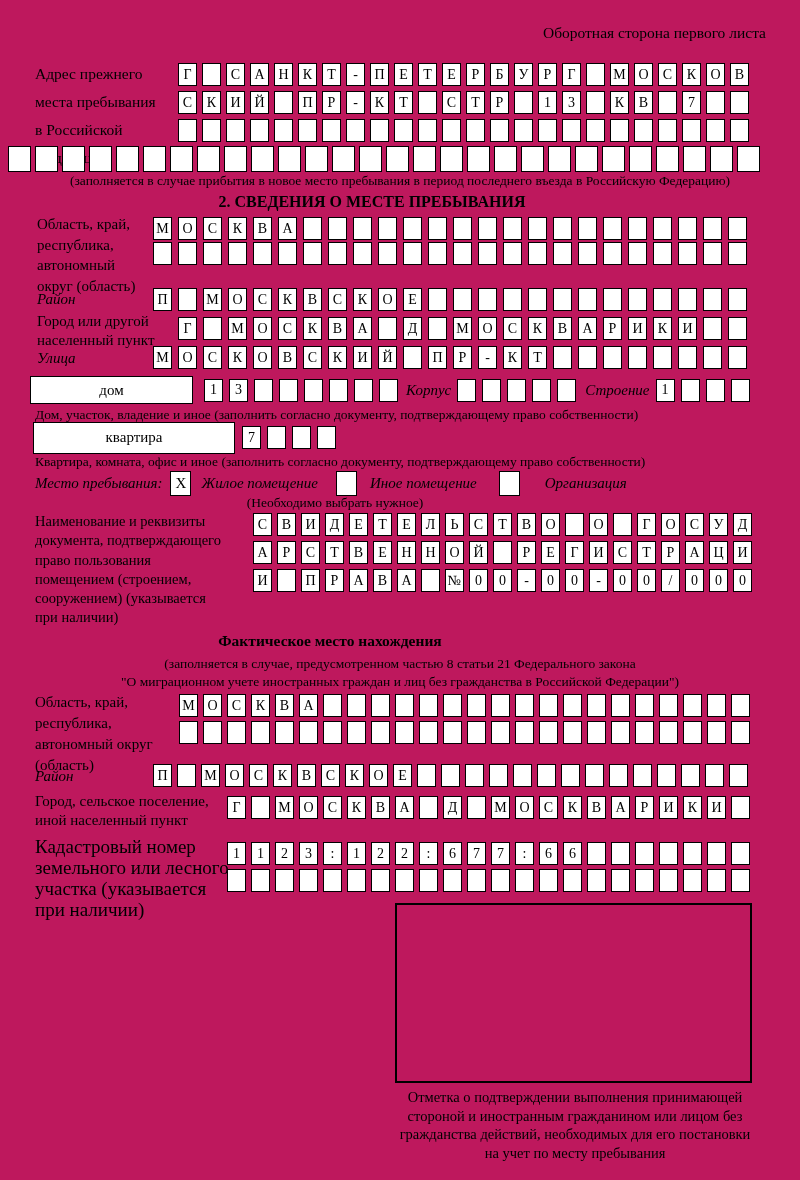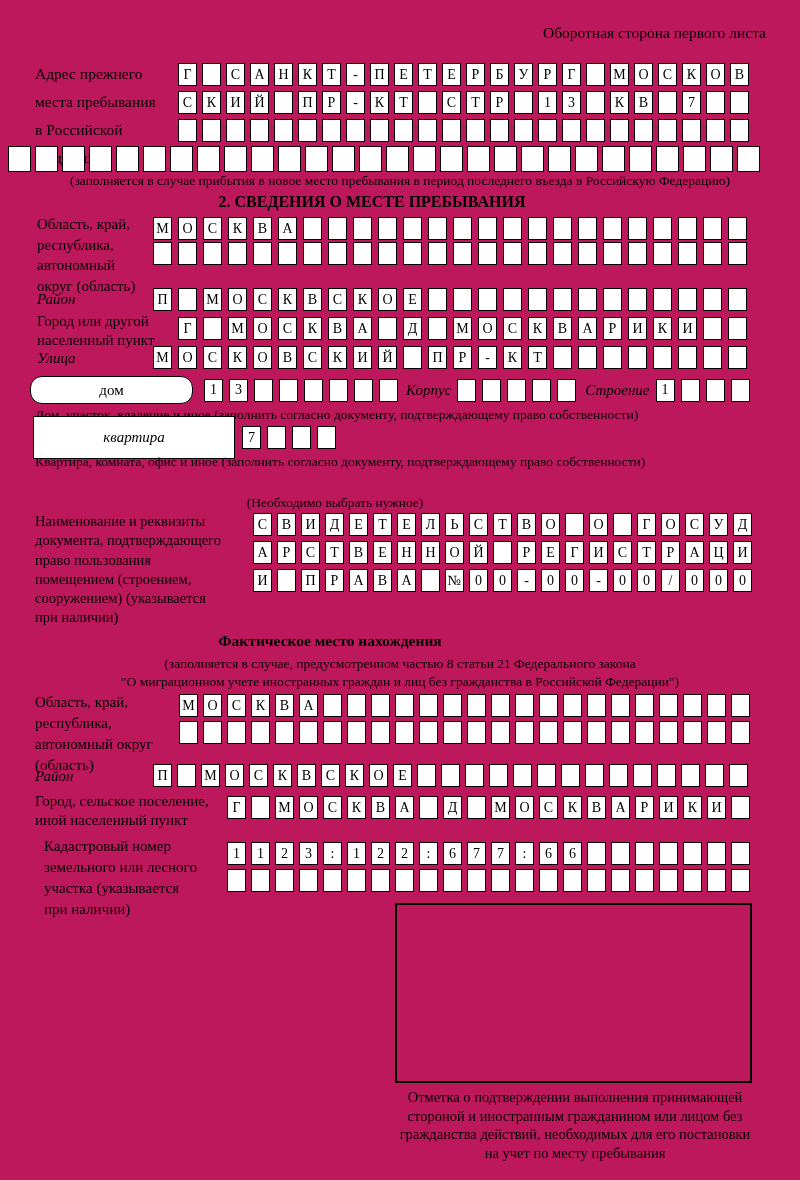--- a/index.html
+++ b/index.html
@@ -288,21 +288,21 @@
       <div class="c"></div>
       <div class="c"></div>
       <div class="c"></div>
       <div class="c"></div>
       <div class="c"></div>
       <div class="c"></div>
       <div class="c"></div>
     </div>
 
   <div class="abs inlrow" style="left:30px;top:376px;height:28px;">
-    <div class="labelbox" style="width:163px;height:28px;border-radius:12px;">дом</div>
+    <div class="labelbox" style="width:163px;height:28px;">дом</div>
     <div class="cells g25" style="margin-left:11px;">
         <div class="c">1</div>
         <div class="c">3</div>
         <div class="c"></div>
         <div class="c"></div>
         <div class="c"></div>
         <div class="c"></div>
         <div class="c"></div>
         <div class="c"></div>
       </div>
@@ -318,30 +318,45 @@
     <div class="cells g25" style="margin-left:6px;">
         <div class="c">1</div>
         <div class="c"></div>
         <div class="c"></div>
         <div class="c"></div>
       </div>
   </div>
   <div class="abs note" style="left:35px;top:407px;">Дом, участок, владение и иное (заполнить согласно документу, подтверждающему право собственности)</div>
 
   <div class="abs inlrow" style="left:33px;top:424px;height:27px;">
-    <div class="labelbox" style="width:202px;height:43px;font-style:italic;">квартира</div>
+    <div class="labelbox" style="width:202px;height:32px;">квартира</div>
     <div class="cells g25" style="margin-left:7px;">
         <div class="c">7</div>
         <div class="c"></div>
         <div class="c"></div>
         <div class="c"></div>
       </div>
   </div>
   <div class="abs note" style="left:35px;top:454px;">Квартира, комната, офис и иное (заполнить согласно документу, подтверждающему право собственности)</div>
 
+  <div class="abs inlrow" style="left:35px;top:470px;height:26px;">
+    <span class="inltext">Место пребывания:</span>
+    <div class="cells cb" style="margin-left:8px;">
+        <div class="c">X</div>
+      </div>
+    <span class="inltext" style="margin-left:10px;">Жилое помещение</span>
+    <div class="cells cb" style="margin-left:18px;">
+        <div class="c"></div>
+      </div>
+    <span class="inltext" style="margin-left:13px;">Иное помещение</span>
+    <div class="cells cb" style="margin-left:22px;">
+        <div class="c"></div>
+      </div>
+    <span class="inltext" style="margin-left:25px;">Организация</span>
+  </div>
   <div class="abs note center" style="left:150px;top:495px;width:370px;">(Необходимо выбрать нужное)</div>
 
   <div class="abs lines" style="left:35px;top:512px;line-height:19.3px;font-size:14.5px;">
       <div>Наименование и реквизиты</div>
       <div>документа, подтверждающего</div>
       <div>право пользования</div>
       <div>помещением (строением,</div>
       <div>сооружением) (указывается</div>
       <div>при наличии)</div>
     </div>
@@ -531,21 +546,21 @@
       <div class="c">К</div>
       <div class="c">В</div>
       <div class="c">А</div>
       <div class="c">Р</div>
       <div class="c">И</div>
       <div class="c">К</div>
       <div class="c">И</div>
       <div class="c"></div>
     </div>
 
-  <div class="abs lines" style="left:44px;top:836px;line-height:21px;font-size:15px;">
+  <div class="abs lines" style="left:35px;top:836px;line-height:21px;font-size:19px;">
       <div>Кадастровый номер</div>
       <div>земельного или лесного</div>
       <div>участка (указывается</div>
       <div>при наличии)</div>
     </div>
   <div class="abs cells g24" style="left:227px;top:842px;">
       <div class="c">1</div>
       <div class="c">1</div>
       <div class="c">2</div>
       <div class="c">3</div>

